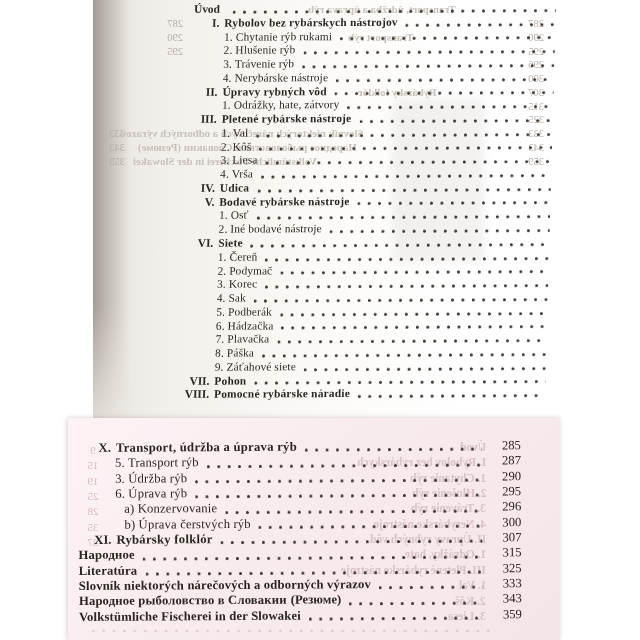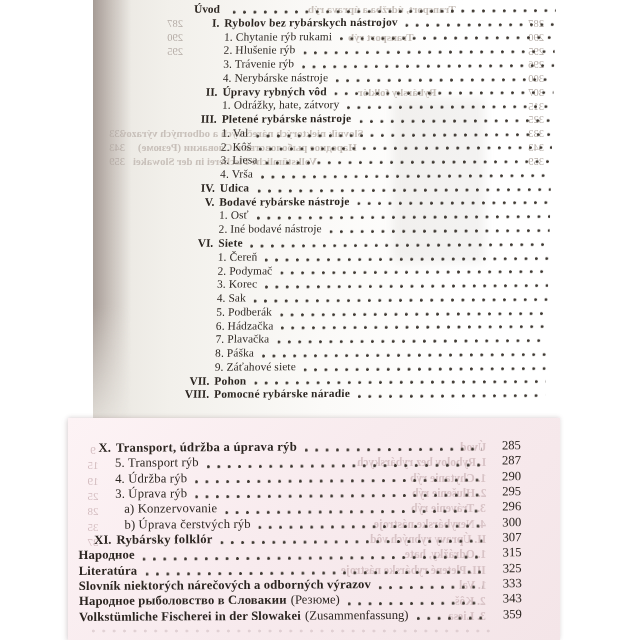--- a/index.html
+++ b/index.html
@@ -27,21 +27,21 @@
     position:absolute;left:68px;top:418px;width:492px;height:222px;
     background:linear-gradient(135deg,#fdf3f5 0%,#f8ebee 45%,#f4e5e8 100%);
     box-shadow:0 -1px 4px rgba(110,85,90,.18), -2px 2px 5px rgba(130,100,105,.15);
   }
   
   .toc{position:absolute;}
   .toc .row{display:flex;align-items:baseline;white-space:nowrap;}
   .toc .num{font-weight:700;text-align:right;}
   .toc .chapter .label{margin-left:5px;font-weight:700;letter-spacing:.25px;}
   .toc .label{letter-spacing:.15px;}
-  .toc .suffix{font-weight:400;margin-left:4px;}
+  .toc .suffix{font-weight:700;margin-left:4px;}
   .toc .pagenum{text-align:right;font-weight:400;}
   .leader{
     flex:1 1 auto;align-self:flex-end;height:5px;margin:0 3px 2px 8px;
     background-image:radial-gradient(circle at 1.3px 2.6px,#3e3831 1.1px,rgba(0,0,0,0) 1.8px);
     background-size:10.4px 5px;background-repeat:repeat-x;background-position:left bottom;
   }
   .toc-top{
     left:74px;top:3px;width:392px;font-size:11.3px;
     transform:skewX(-1.9deg) rotate(-0.3deg);transform-origin:top left;
   }
@@ -282,26 +282,26 @@
           <span class="label">Transport, údržba a úprava rýb</span>
           <span class="leader"></span>
           <span class="pagenum">285</span>
         </div>
         <div class="row item">
           <span class="label">5. Transport rýb</span>
           <span class="leader"></span>
           <span class="pagenum">287</span>
         </div>
         <div class="row item">
-          <span class="label">4. Údržba rýb</span>
+          <span class="label">3. Údržba rýb</span>
           <span class="leader"></span>
           <span class="pagenum">290</span>
         </div>
         <div class="row item">
-          <span class="label">3. Úprava rýb</span>
+          <span class="label">6. Úprava rýb</span>
           <span class="leader"></span>
           <span class="pagenum">295</span>
         </div>
         <div class="row subitem">
           <span class="label">a) Konzervovanie</span>
           <span class="leader"></span>
           <span class="pagenum">296</span>
         </div>
         <div class="row subitem">
           <span class="label">b) Úprava čerstvých rýb</span>
@@ -330,20 +330,19 @@
           <span class="pagenum">333</span>
         </div>
         <div class="row flush">
           <span class="label">Народное рыболовство в Словакии</span>
           <span class="suffix">(Резюме)</span>
           <span class="leader"></span>
           <span class="pagenum">343</span>
         </div>
         <div class="row flush">
           <span class="label">Volkstümliche Fischerei in der Slowakei</span>
-          <span class="suffix">(Zusammenfassung)</span>
           <span class="leader"></span>
           <span class="pagenum">359</span>
         </div>
       </div>
   </div>
 
 </div>
 
 </body></html>

